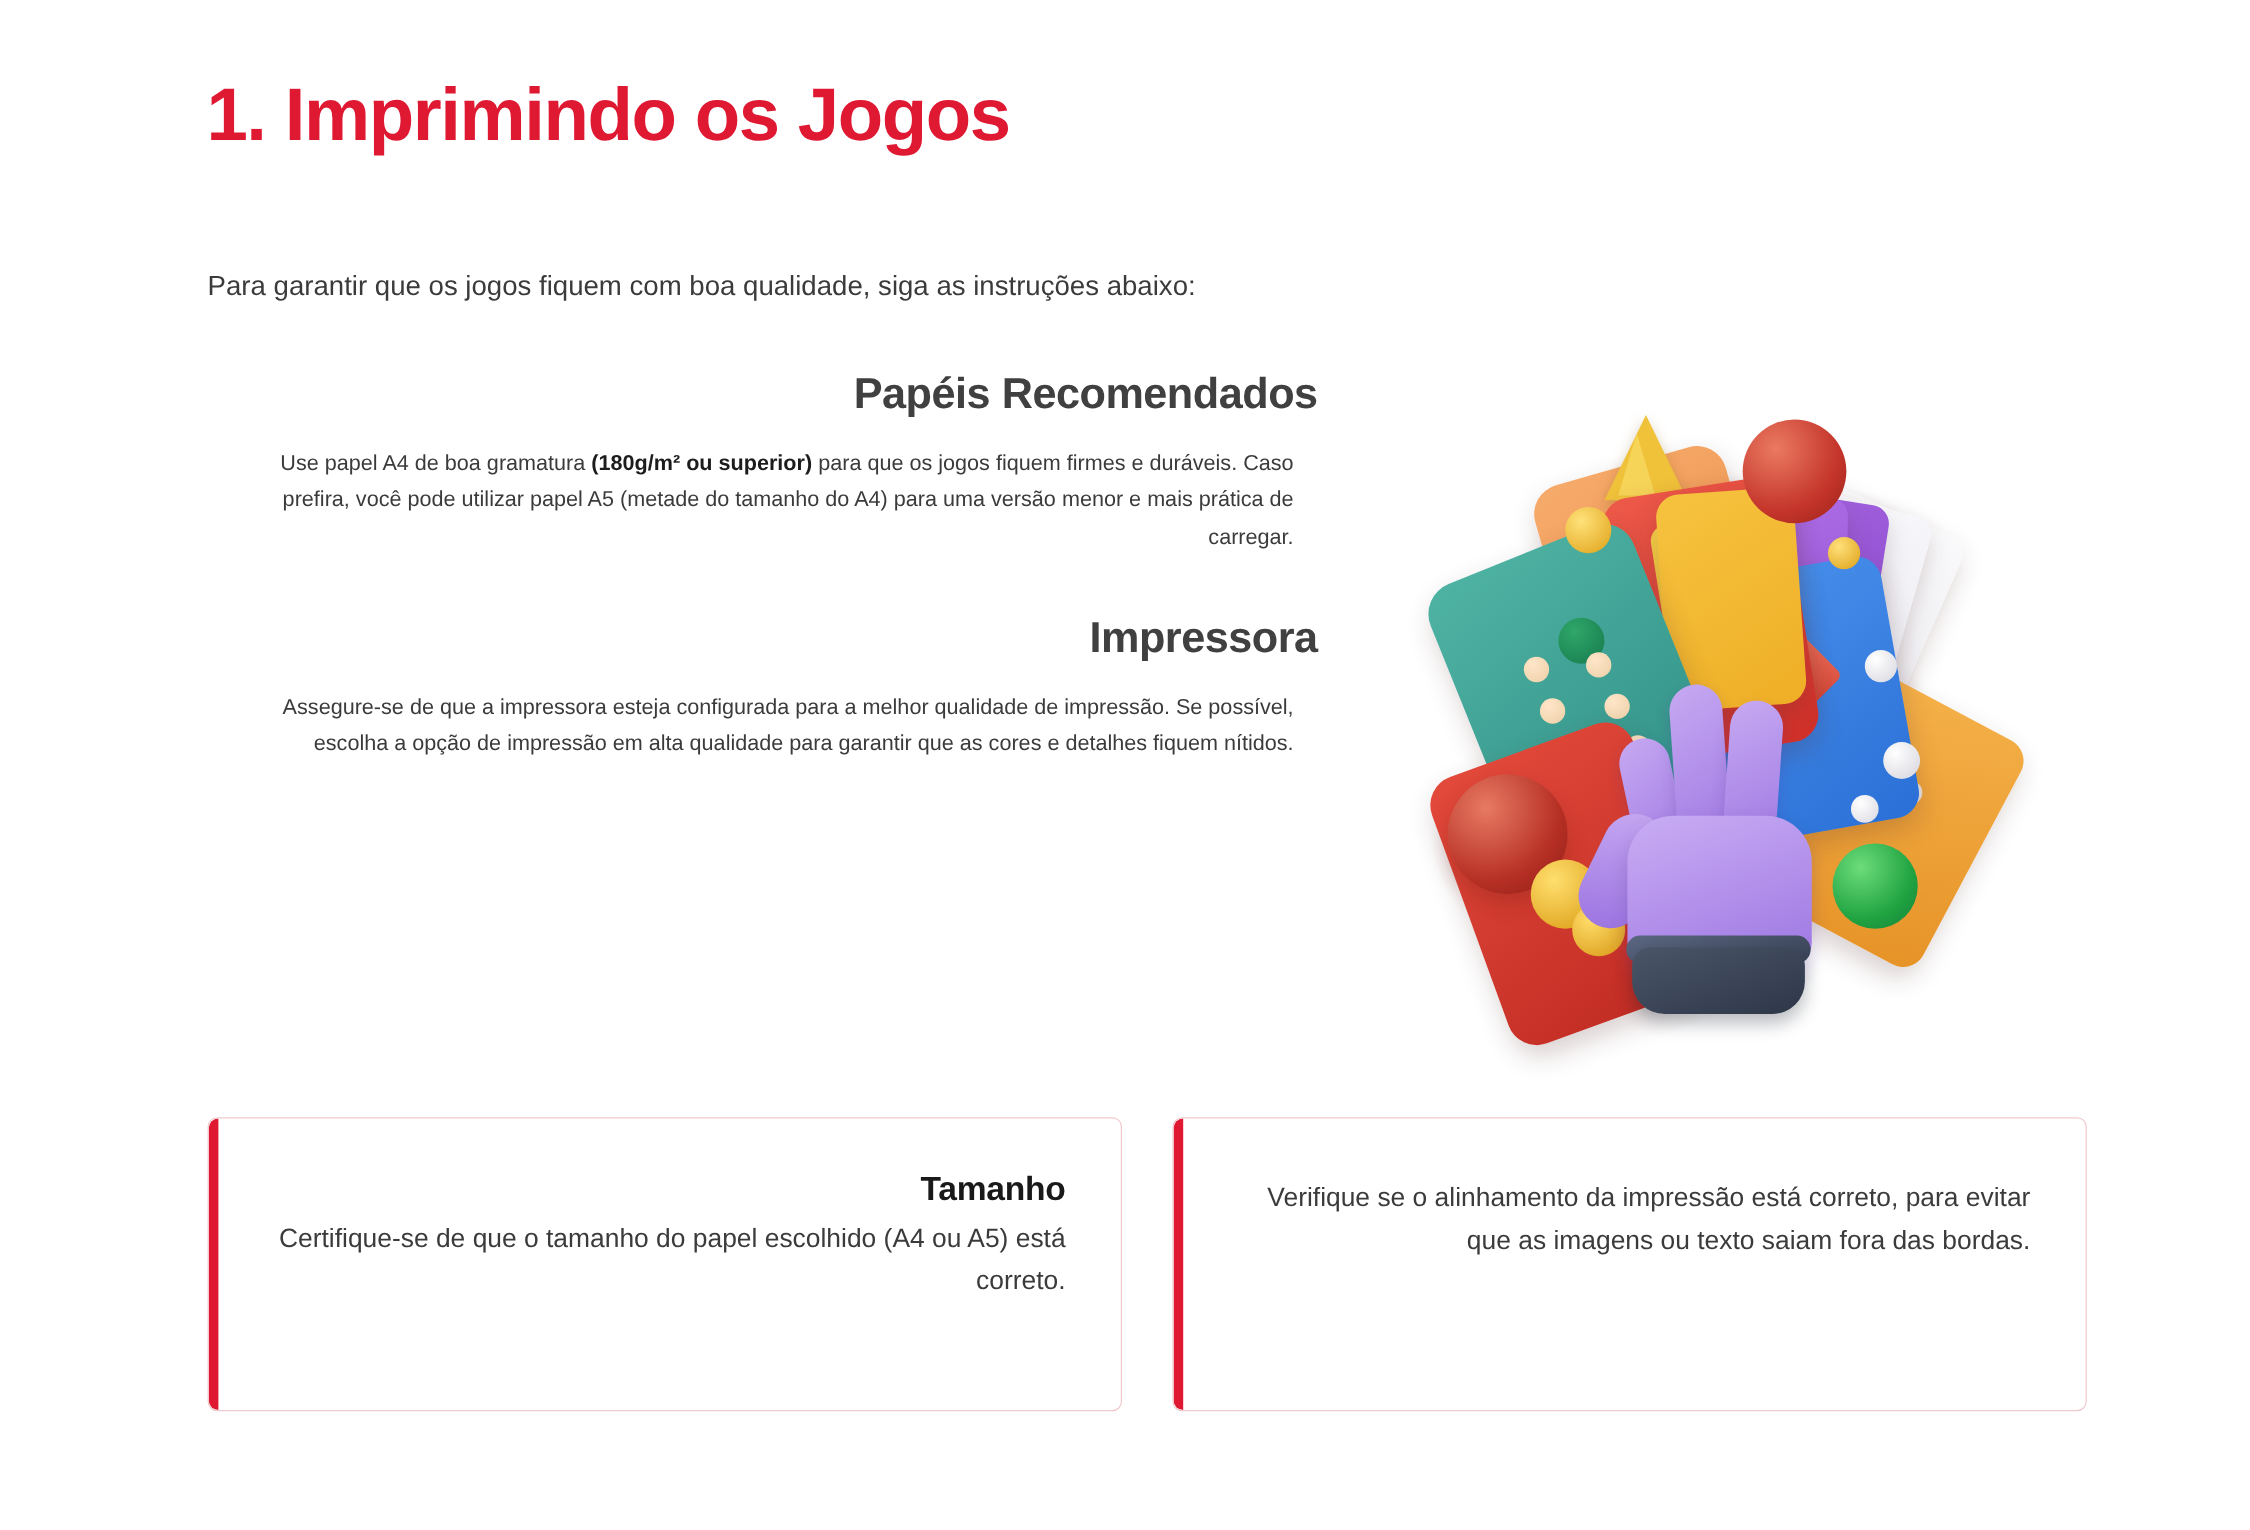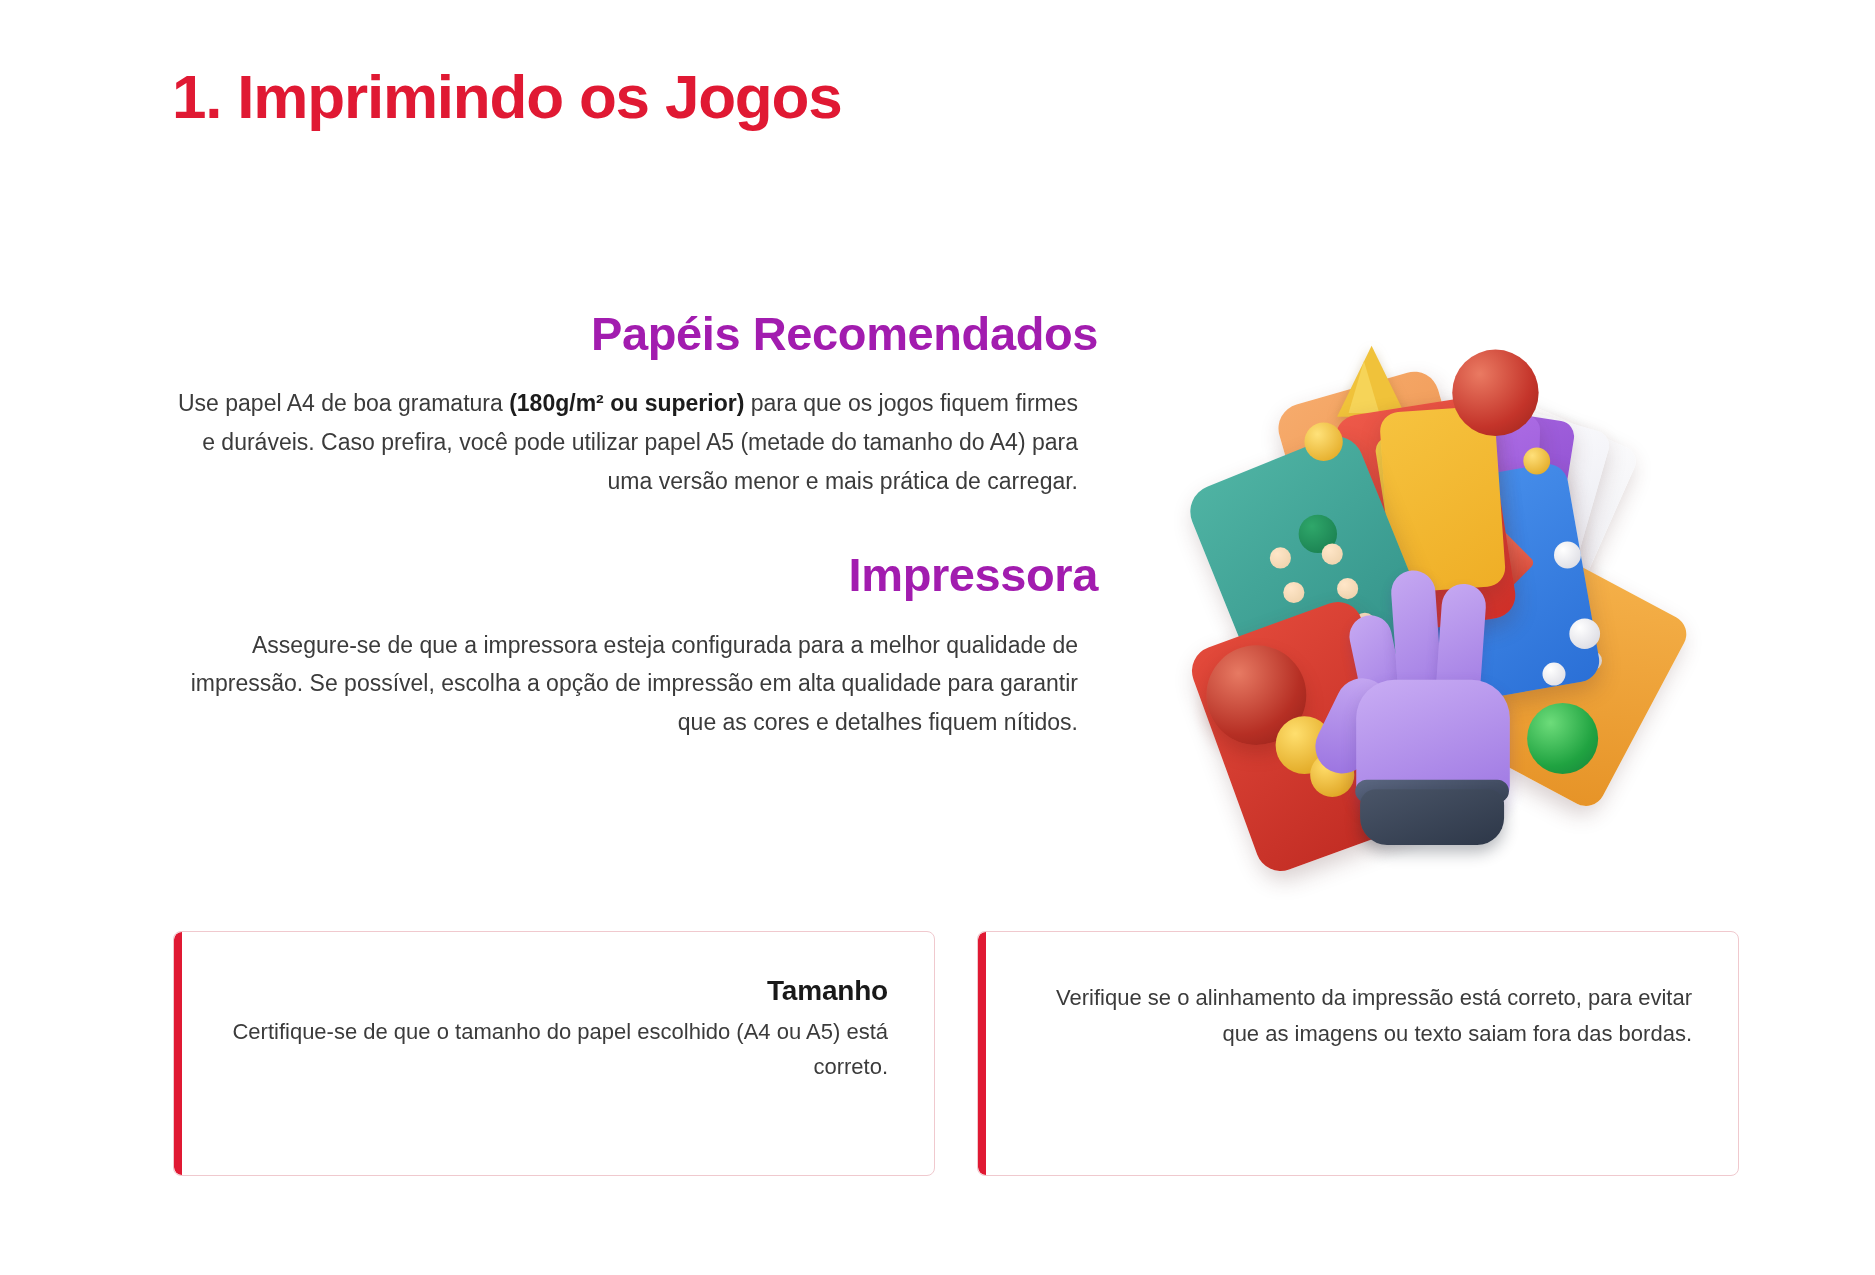--- a/index.html
+++ b/index.html
@@ -47,30 +47,30 @@
 
   
   .col-left {
     position: absolute;
     left: 173px;
     top: 306px;
     width: 925px;
   }
 
   .sec-heading {
-    font-size: 47px;
+    font-size: 36px;
     font-weight: 700;
-    color: #a21caf;
+    color: #404040;
     letter-spacing: -0.4px;
     line-height: 1.2;
   }
 
   .sec-body {
     margin-top: 22px;
-    font-size: 23px;
+    font-size: 18px;
     color: #3b3b3b;
     line-height: 1.68;
     max-width: 905px;
   }
 
   .sec-body b { font-weight: 700; color: #1c1c1c; }
 
   .sec-block-2 { margin-top: 47px; }
 
   
@@ -191,20 +191,21 @@
     line-height: 1.62;
   }
 </style>
 </head>
 <body>
 
 <div class="page">
 
   <h1 class="page-title">1. Imprimindo os Jogos</h1>
 
+  <p class="intro">Para garantir que os jogos fiquem com boa qualidade, siga as instruções abaixo:</p>
 
   <div class="col-left">
 
     <div class="sec-block-1">
       <h2 class="sec-heading">Papéis Recomendados</h2>
       <p class="sec-body"><span>Use papel A4 de boa gramatura </span><b>(180g/m² ou superior)</b><span> para que os jogos fiquem firmes e duráveis. Caso prefira, você pode utilizar papel A5 (metade do tamanho do A4) para uma versão menor e mais prática de carregar.</span></p>
     </div>
 
     <div class="sec-block-2">
       <h2 class="sec-heading">Impressora</h2>

